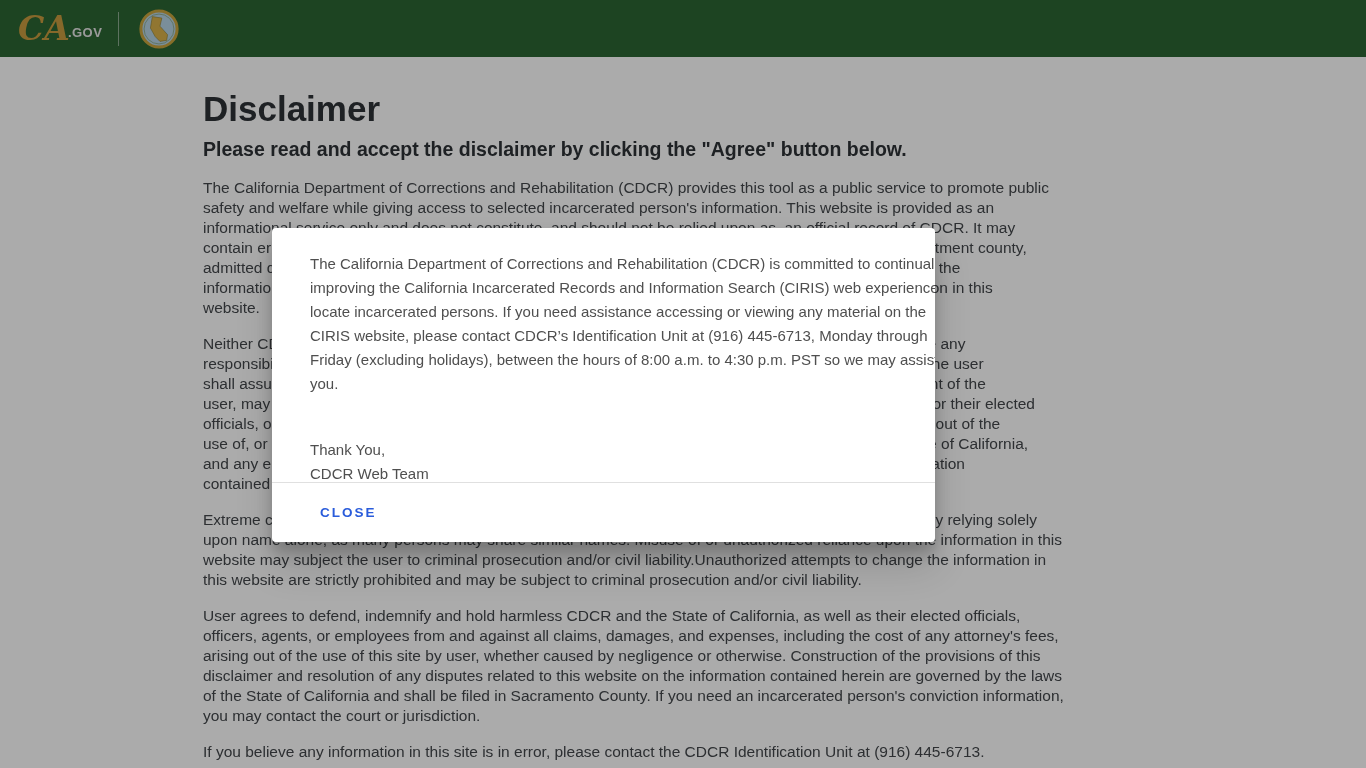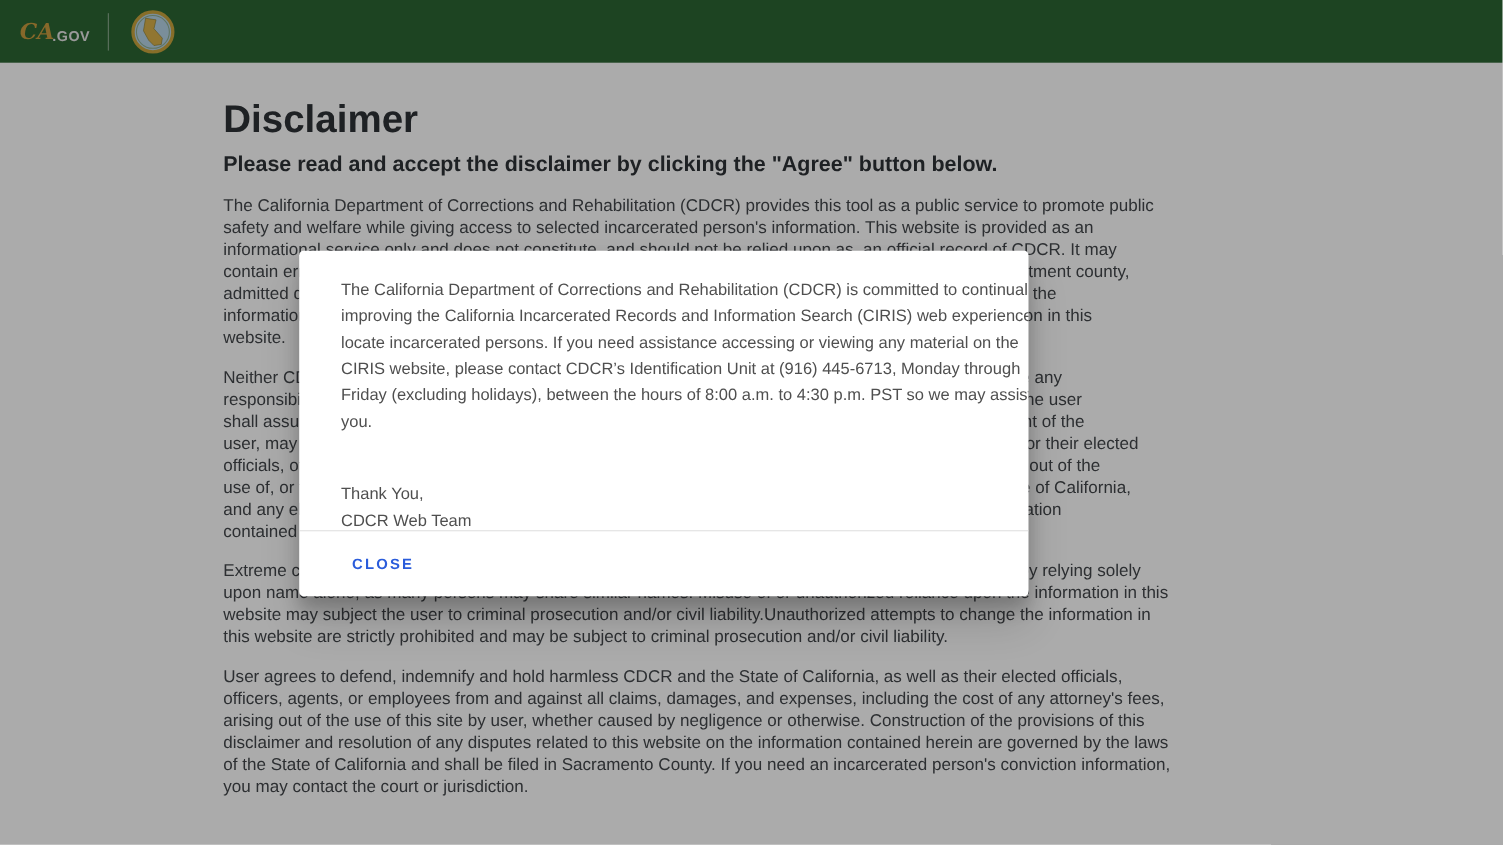--- a/index.html
+++ b/index.html
@@ -30,21 +30,21 @@
   .ca-logo{
     display:flex;
     align-items:flex-end;
     margin-right:16px;
     cursor:pointer;
   }
   .ca-logo .ca-script{
     font-family:"DejaVu Serif", serif;
     font-style:italic;
     font-weight:bold;
-    font-size:20px;
+    font-size:33px;
     line-height:27px;
     color:var(--brand-gold);
   }
   .ca-logo .ca-gov{
     font-size:13px;
     font-weight:bold;
     letter-spacing:.5px;
     color:#e6e6e6;
     margin-left:-2px;
     margin-bottom:2px;
@@ -188,20 +188,21 @@
   <p>Extreme care should be taken in using this information to identify a person. Identification cannot be made by relying solely
 upon name alone, as many persons may share similar names. Misuse of or unauthorized reliance upon the information in this
 website may subject the user to criminal prosecution and/or civil liability.Unauthorized attempts to change the information in
 this website are strictly prohibited and may be subject to criminal prosecution and/or civil liability.</p>
   <p>User agrees to defend, indemnify and hold harmless CDCR and the State of California, as well as their elected officials,
 officers, agents, or employees from and against all claims, damages, and expenses, including the cost of any attorney's fees,
 arising out of the use of this site by user, whether caused by negligence or otherwise. Construction of the provisions of this
 disclaimer and resolution of any disputes related to this website on the information contained herein are governed by the laws
 of the State of California and shall be filed in Sacramento County. If you need an incarcerated person's conviction information,
 you may contact the court or jurisdiction.</p>
+  <p>If you believe any information in this site is in error, please contact the CDCR Identification Unit at (916) 445-6713.</p>
 </div>
 
 <div class="backdrop"></div>
 
 <div class="modal">
   <div class="modal-body">
     <div class="modal-message">The California Department of Corrections and Rehabilitation (CDCR) is committed to continually
 improving the California Incarcerated Records and Information Search (CIRIS) web experience to
 locate incarcerated persons. If you need assistance accessing or viewing any material on the
 CIRIS website, please contact CDCR’s Identification Unit at (916) 445-6713, Monday through

